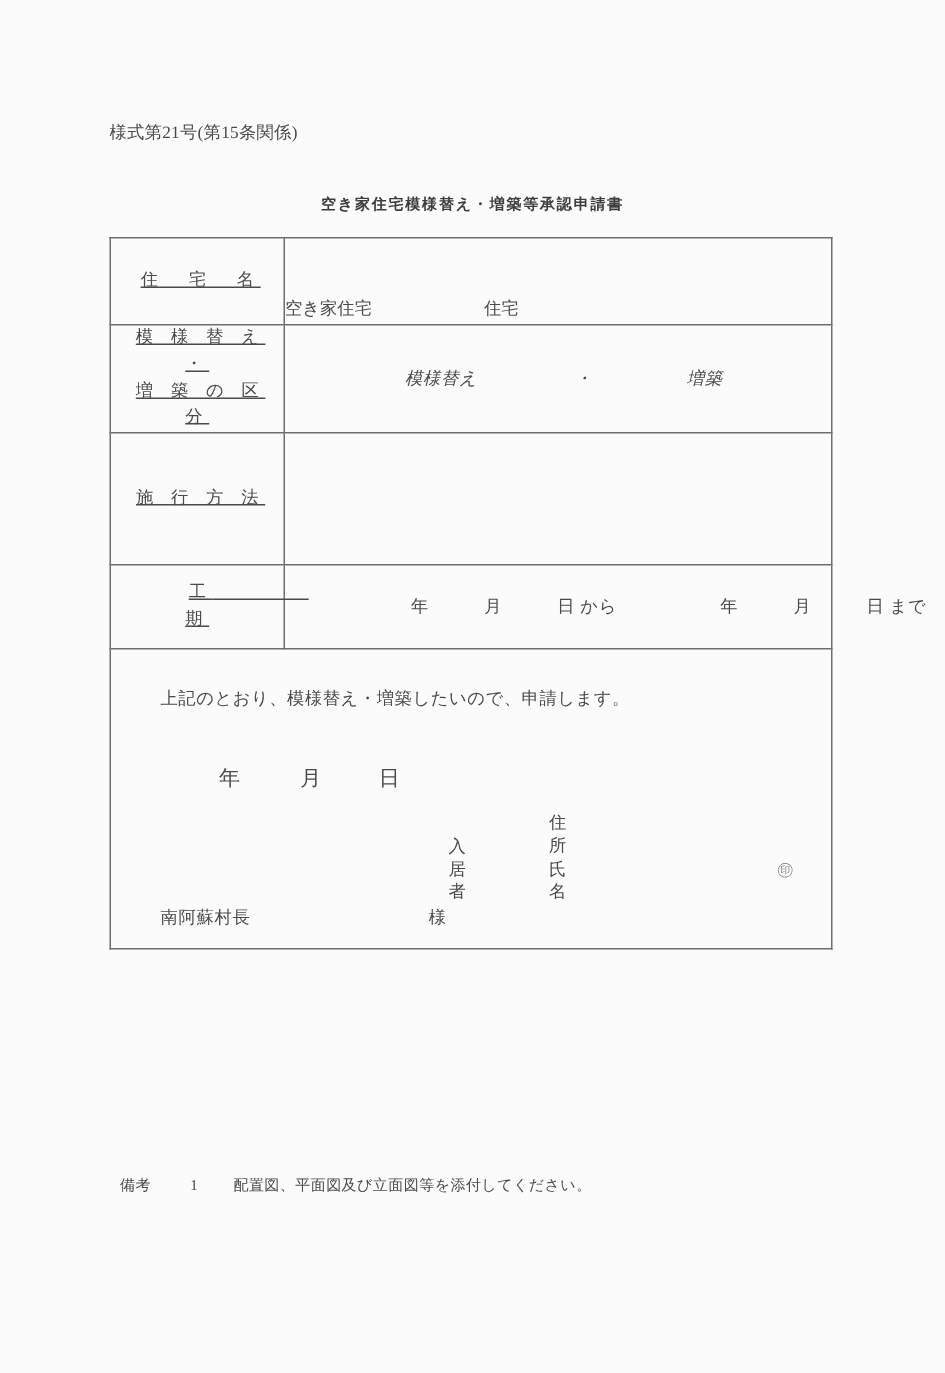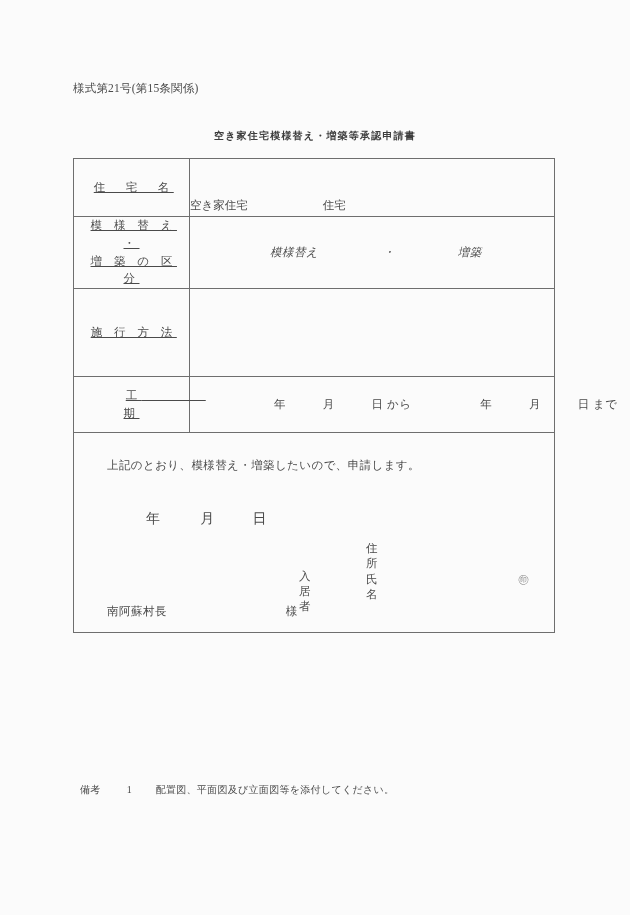--- a/index.html
+++ b/index.html
@@ -125,21 +125,21 @@
   .applicant-block {
     position: absolute;
     left: 225px;
     top: 108px;
     font-size: 11.5px;
   }
   .ap-row { position: relative; height: 22px; }
   .ap-label {
     position: absolute;
     left: 0;
-    top: 28px;
+    top: 16px;
     letter-spacing: 0.5px;
   }
   .ap-addr {
     position: absolute;
     left: 67px;
     top: 0;
     letter-spacing: 0.5px;
   }
   .ap-name {
     position: absolute;

